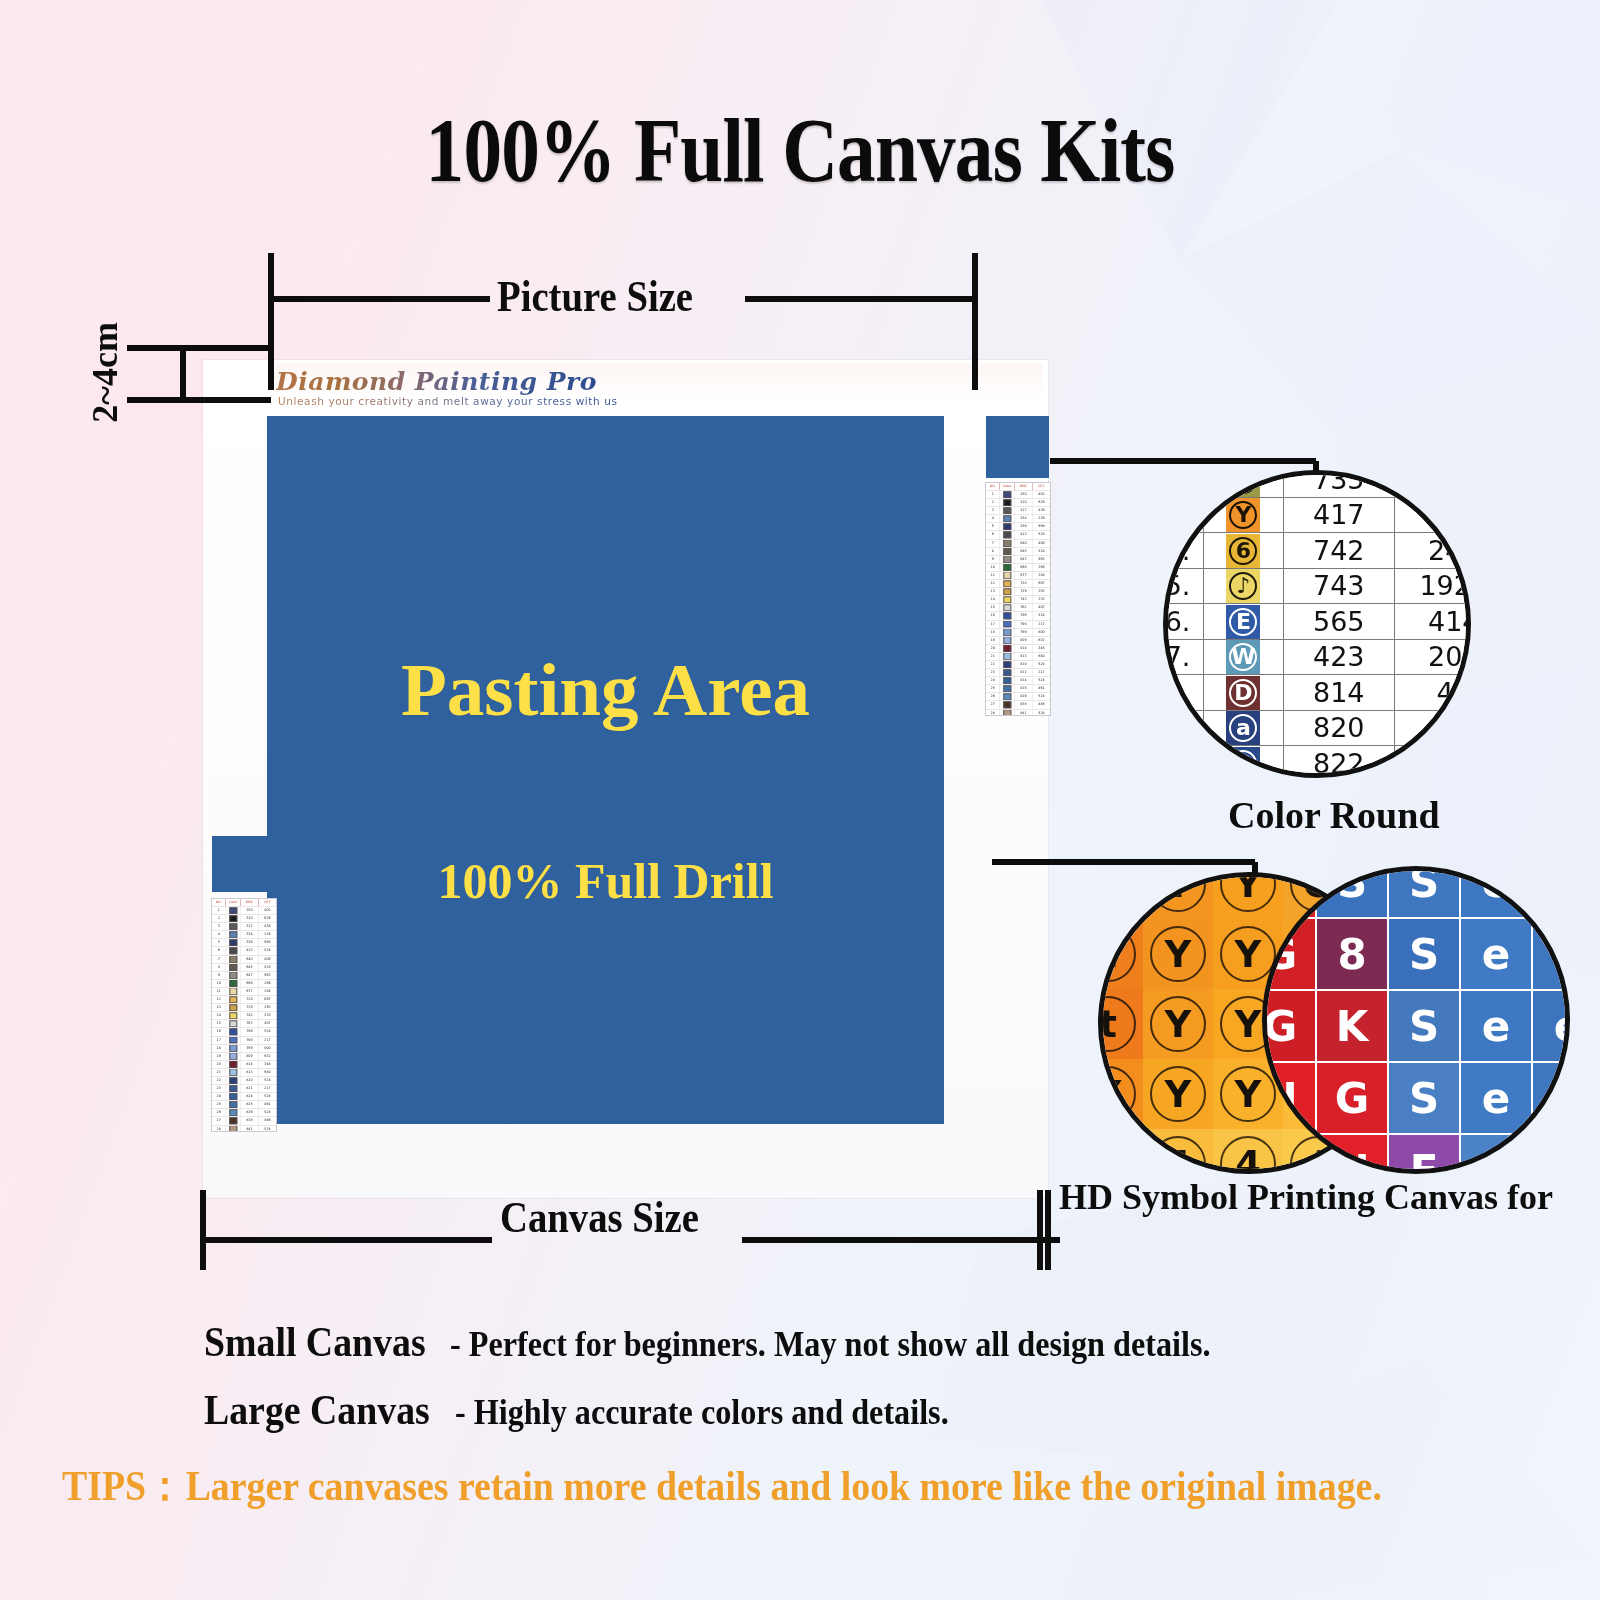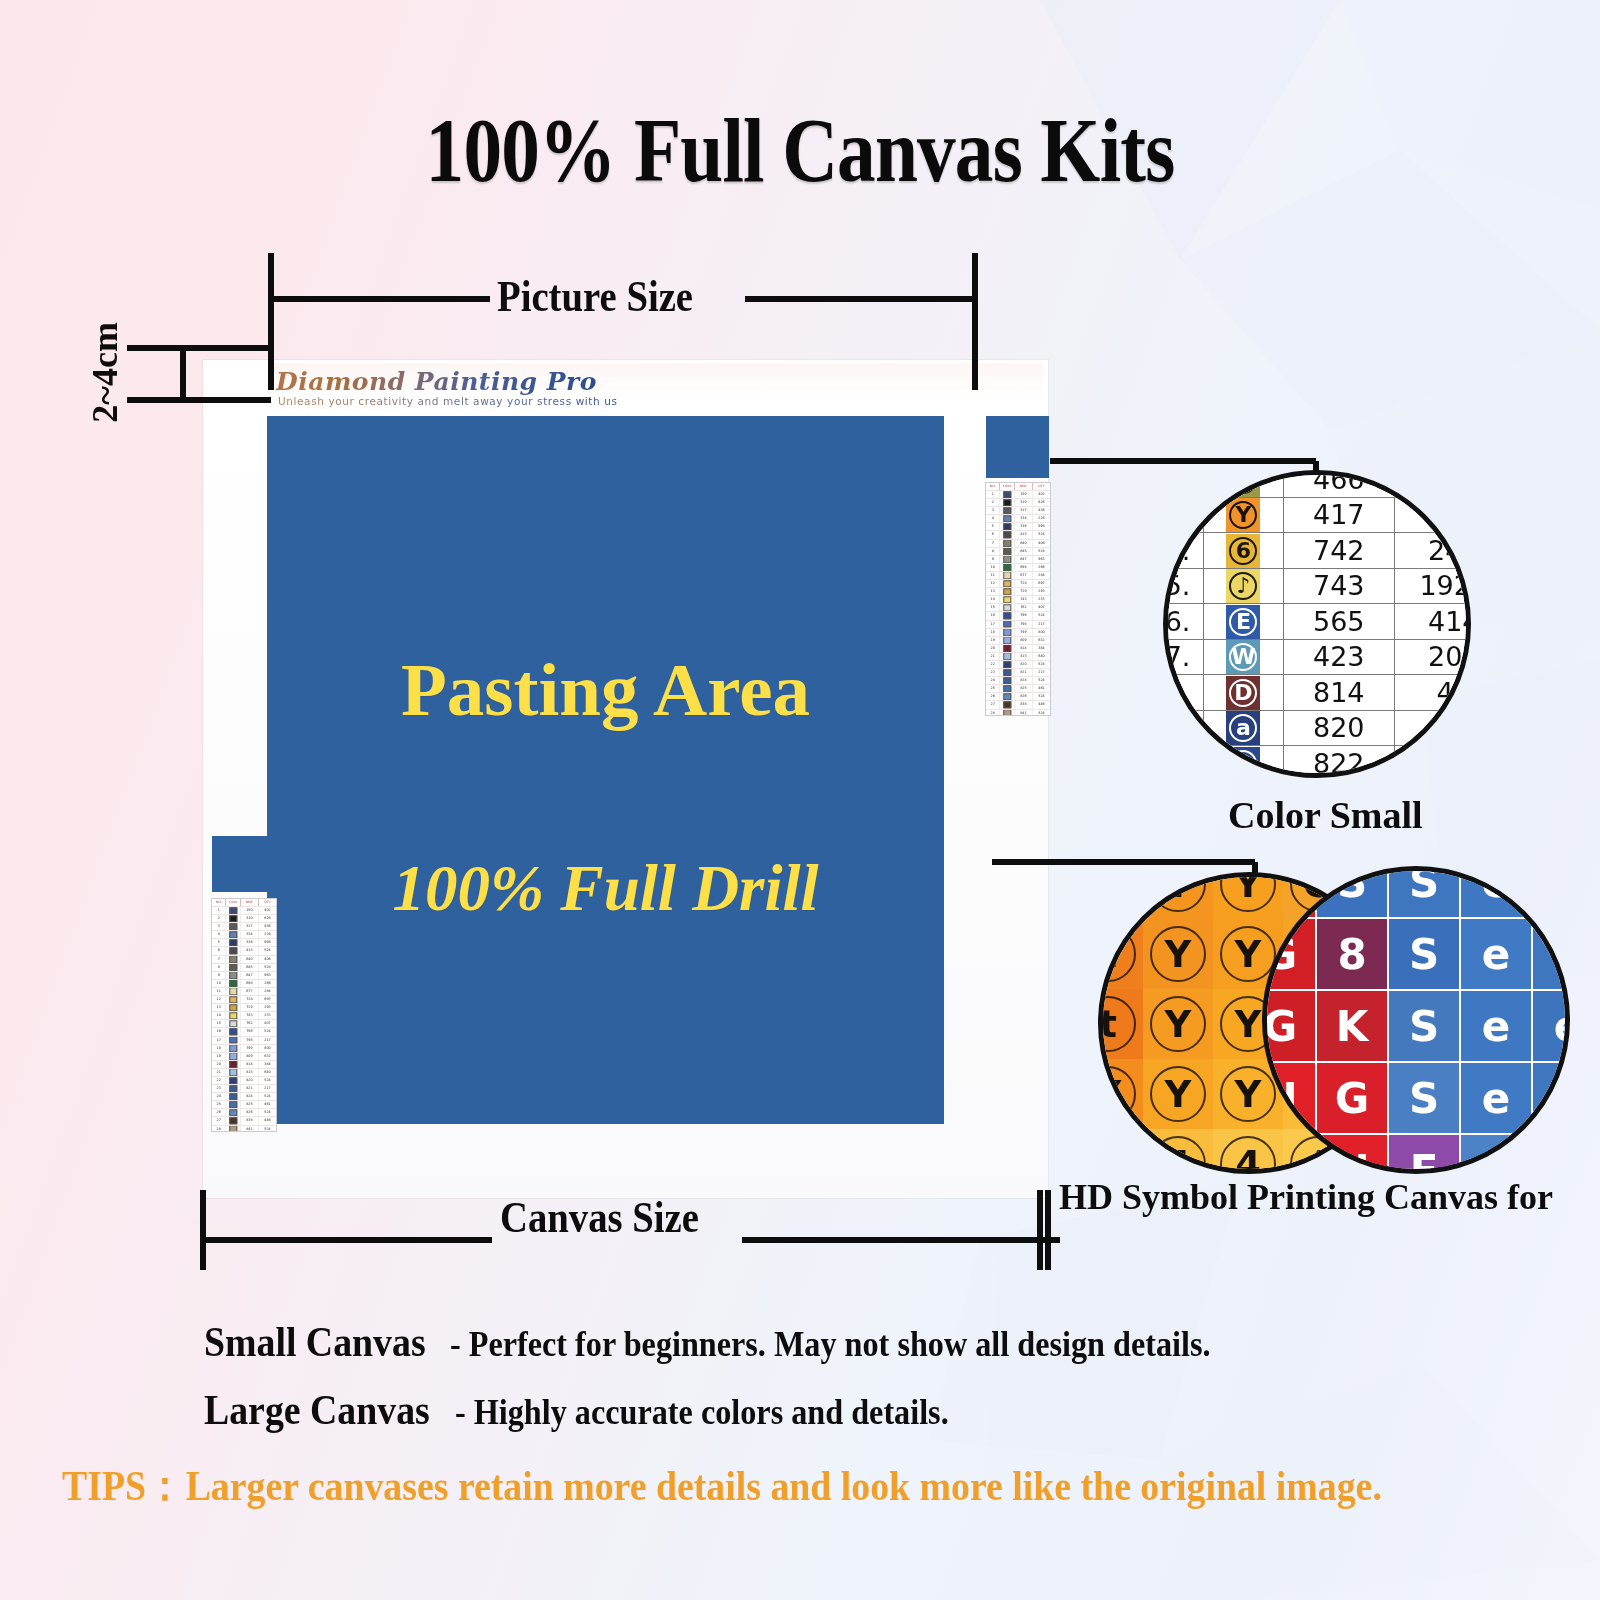--- a/index.html
+++ b/index.html
@@ -93,21 +93,21 @@
     background:#30619f;
   }
   .pa-text {
     position:absolute; left:0; right:0;
     text-align:center; color:#fde047;
     font-family:"Liberation Serif", serif;
     font-weight:700; line-height:1;
     text-shadow:0 1px 1px rgba(0,0,0,.08);
   }
   .pa-line1 { top:236px; font-size:75px; }
-  .pa-line2 { top:440px; font-size:65px;font-style:italic; }
+  .pa-line2 { top:440px; font-size:50px; }
 
   
   .blue-sq { position:absolute; background:#30619f; }
   .sq-right { left:783px; top:56px; width:63px; height:62px; }
   .sq-left  { left:9px;  top:476px; width:57px; height:56px; }
 
   
   .mini-strip {
     position:absolute; background:#fff;
     border:1px solid #c9c9d2;
@@ -749,21 +749,21 @@
   <div class="dim-label lbl-picture">Picture Size</div>
   <div class="dim-label lbl-canvas">Canvas Size</div>
   <div class="dim-label lbl-24cm">2~4cm</div>
 
   <div class="mag mag-colorlist">
     <table class="cl-table">
         <tbody id="cl-body">
           <tr>
             <td class="cl-no"></td>
             <td class="cl-sym"><span class="sym-box" style="background:#9a9a46;color:#1b1b10"><i></i><b>★</b></span></td>
-            <td class="cl-code">466</td>
+            <td class="cl-code">735</td>
             <td class="cl-qty"></td>
           </tr>
           <tr>
             <td class="cl-no">.</td>
             <td class="cl-sym"><span class="sym-box" style="background:#f0932a;color:#1b1207"><i></i><b>Y</b></span></td>
             <td class="cl-code">417</td>
             <td class="cl-qty">1</td>
           </tr>
           <tr>
             <td class="cl-no">14.</td>
@@ -803,21 +803,21 @@
           </tr>
           <tr>
             <td class="cl-no"></td>
             <td class="cl-sym"><span class="sym-box" style="background:#2b4a8c;color:#ffffff"><i></i><b>B</b></span></td>
             <td class="cl-code">822</td>
             <td class="cl-qty"></td>
           </tr>
         </tbody>
       </table>
   </div>
-  <div class="dim-label lbl-colorlist">Color Small</div>
+  <div class="dim-label lbl-colorlist">Color Round</div>
 
   <div class="mag mag-round">
     <div class="drill-grid round-grid" id="round-grid">
         <div class="round-cell" style="background: rgb(240, 138, 34);">
           <span>Y</span>
         </div>
         <div class="round-cell" style="background: rgb(244, 149, 32);">
           <span>Y</span>
         </div>
         <div class="round-cell" style="background: rgb(247, 160, 31);">

